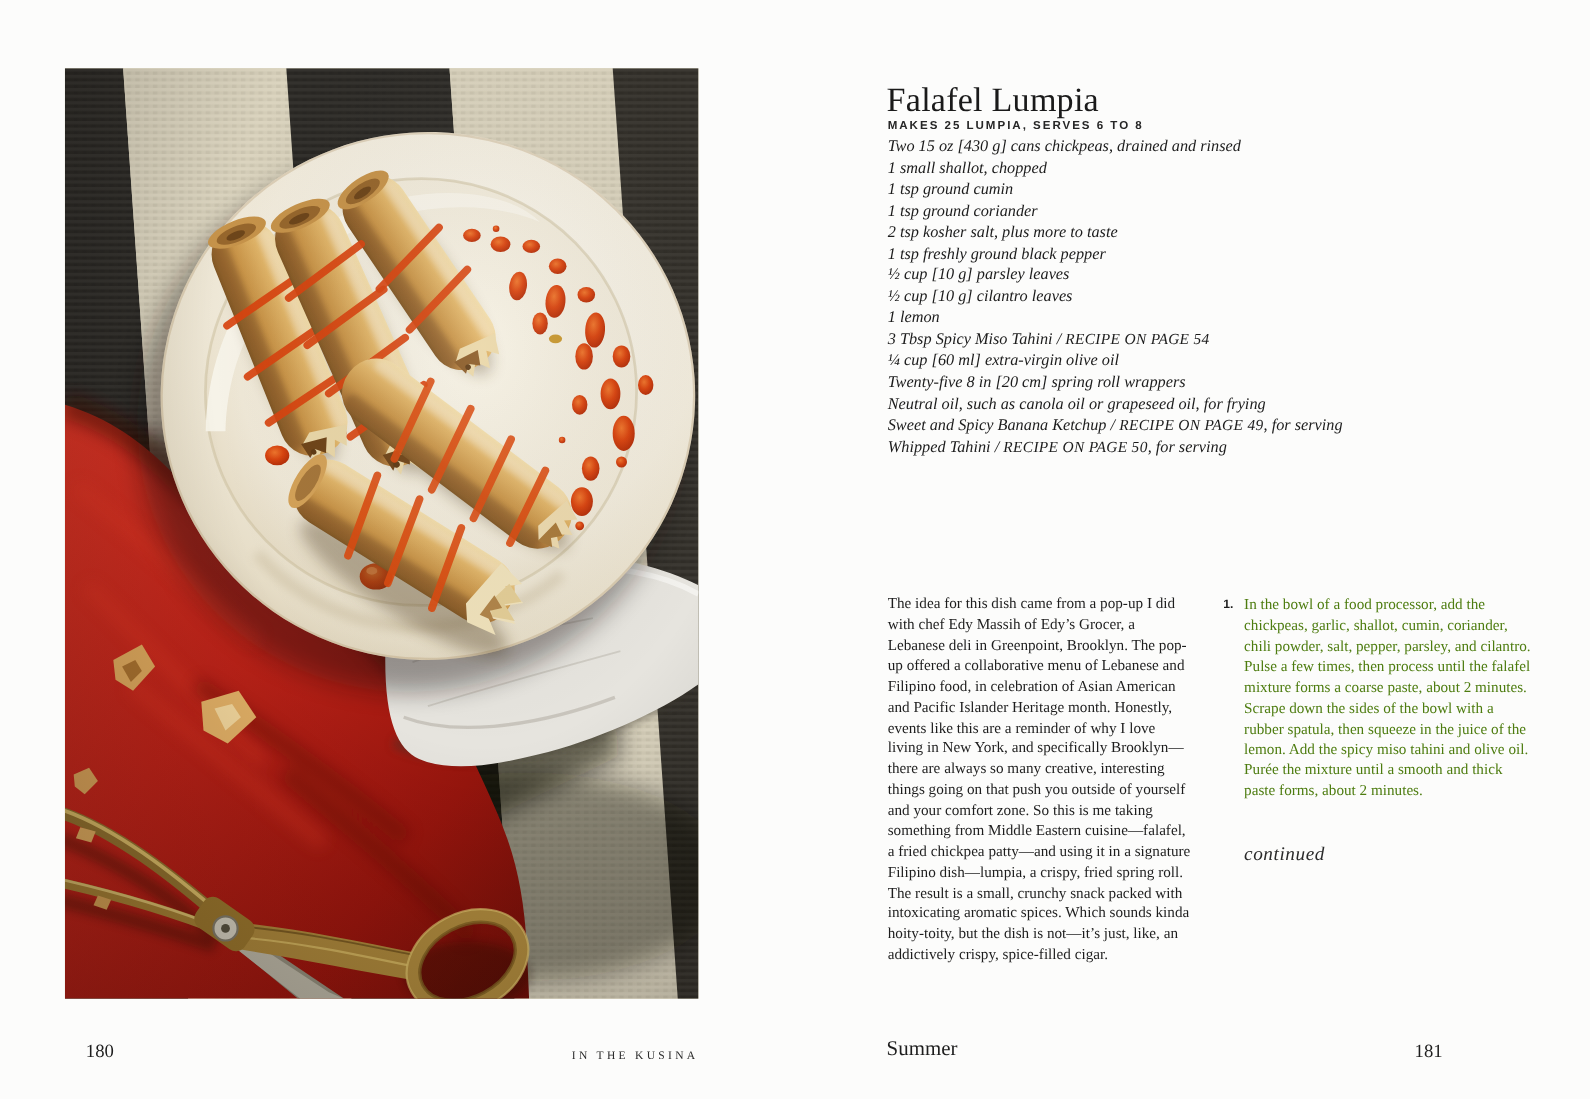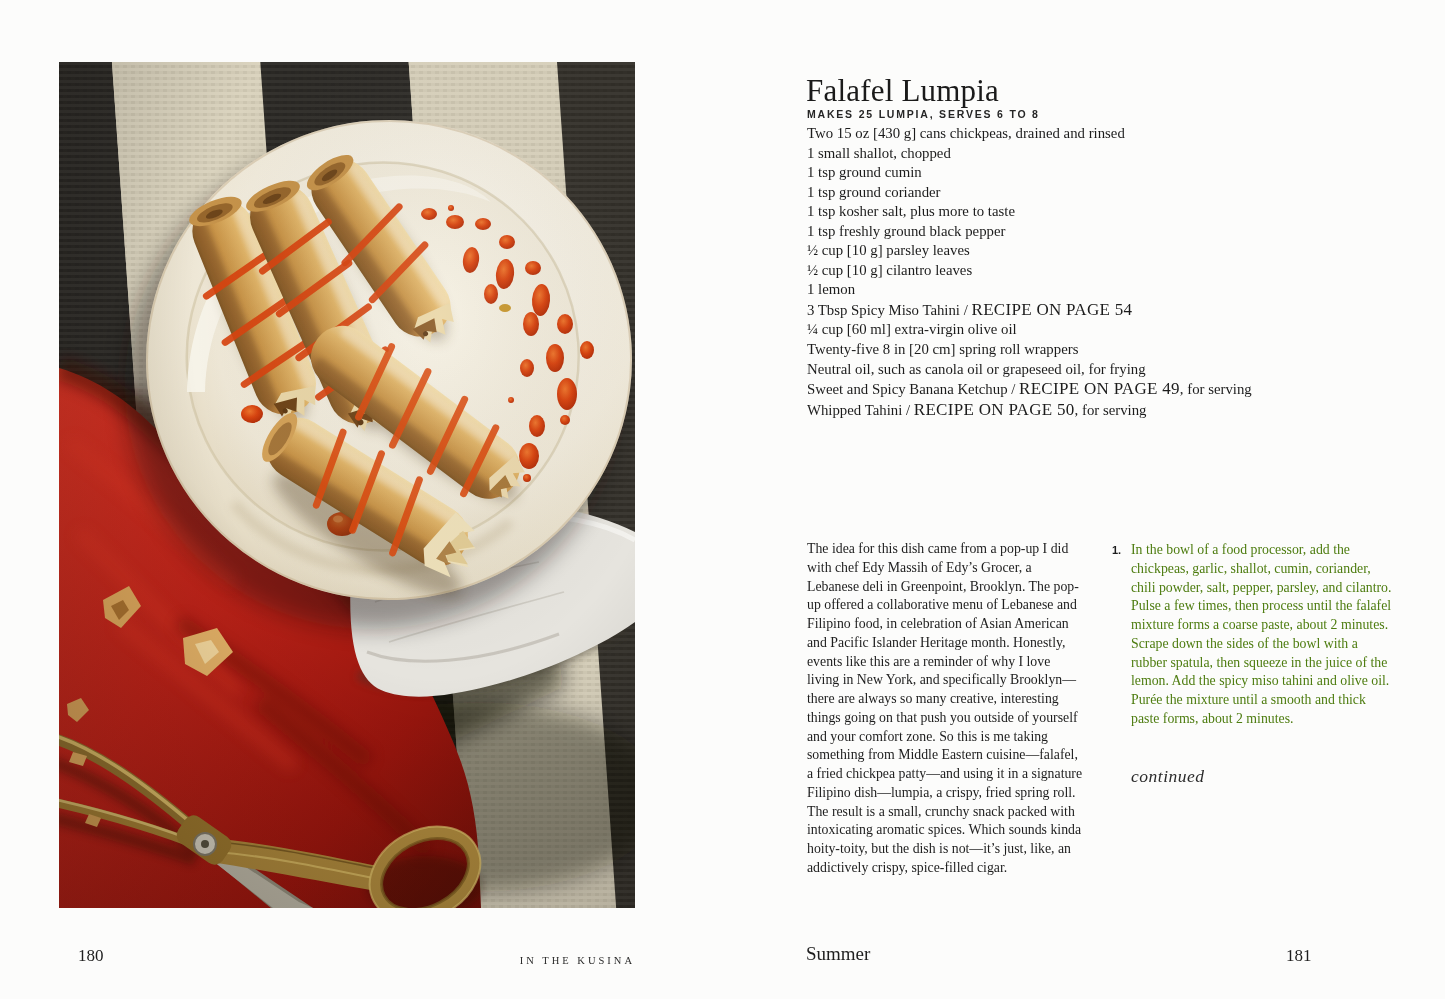--- a/index.html
+++ b/index.html
@@ -16,23 +16,23 @@
     position:absolute;left:806px;top:52px;
     font-size:31px;font-weight:400;color:#1a1a1a;letter-spacing:.2px;
   }
   .yield{
     position:absolute;left:807px;top:108px;
     font-family:"Liberation Sans", sans-serif;font-size:10.5px;font-weight:bold;
     letter-spacing:1.8px;color:#262626;
   }
   .ingredients{
     position:absolute;left:807px;top:124px;margin:0;padding:0;list-style:none;
-    font-size:14.8px;line-height:19.55px;color:#1c1c1c;width:600px;
-  }
-  .ingredients .ref{font-size:17px;letter-spacing:.3px;}
+    font-size:14.8px;line-height:19.55px;color:#1c1c1c;width:600px;font-style:italic;
+  }
+  .ingredients .ref{font-size:14px;letter-spacing:.3px;}
   .intro{
     position:absolute;left:807px;top:540px;width:278px;
     font-size:13.8px;line-height:18.75px;color:#1d1d1d;margin:0;
   }
   .step{
     position:absolute;left:1112px;top:541px;width:282px;display:flex;
   }
   .step .num{
     font-family:"Liberation Sans", sans-serif;font-weight:bold;font-size:11px;
     width:19px;flex:0 0 19px;padding-top:3px;color:#1d1d1d;
@@ -305,21 +305,21 @@
 
 <h1 class="title">Falafel Lumpia</h1>
 
 <div class="yield">MAKES 25 LUMPIA, SERVES 6 TO 8</div>
 
 <ul class="ingredients">
   <li><span>Two 15 oz [430 g] cans chickpeas, drained and rinsed</span></li>
   <li><span>1 small shallot, chopped</span></li>
   <li><span>1 tsp ground cumin</span></li>
   <li><span>1 tsp ground coriander</span></li>
-  <li><span>1 tsp kosher salt, plus more to taste</span></li>
+  <li><span>2 tsp kosher salt, plus more to taste</span></li>
   <li><span>1 tsp freshly ground black pepper</span></li>
   <li><span>½ cup [10 g] parsley leaves</span></li>
   <li><span>½ cup [10 g] cilantro leaves</span></li>
   <li><span>1 lemon</span></li>
   <li><span>3 Tbsp Spicy Miso Tahini</span><span> / </span><span class="ref">RECIPE ON PAGE 54</span><span></span></li>
   <li><span>¼ cup [60 ml] extra-virgin olive oil</span></li>
   <li><span>Twenty-five 8 in [20 cm] spring roll wrappers</span></li>
   <li><span>Neutral oil, such as canola oil or grapeseed oil, for frying</span></li>
   <li><span>Sweet and Spicy Banana Ketchup</span><span> / </span><span class="ref">RECIPE ON PAGE 49</span><span>, for serving</span></li>
   <li><span>Whipped Tahini</span><span> / </span><span class="ref">RECIPE ON PAGE 50</span><span>, for serving</span></li>

